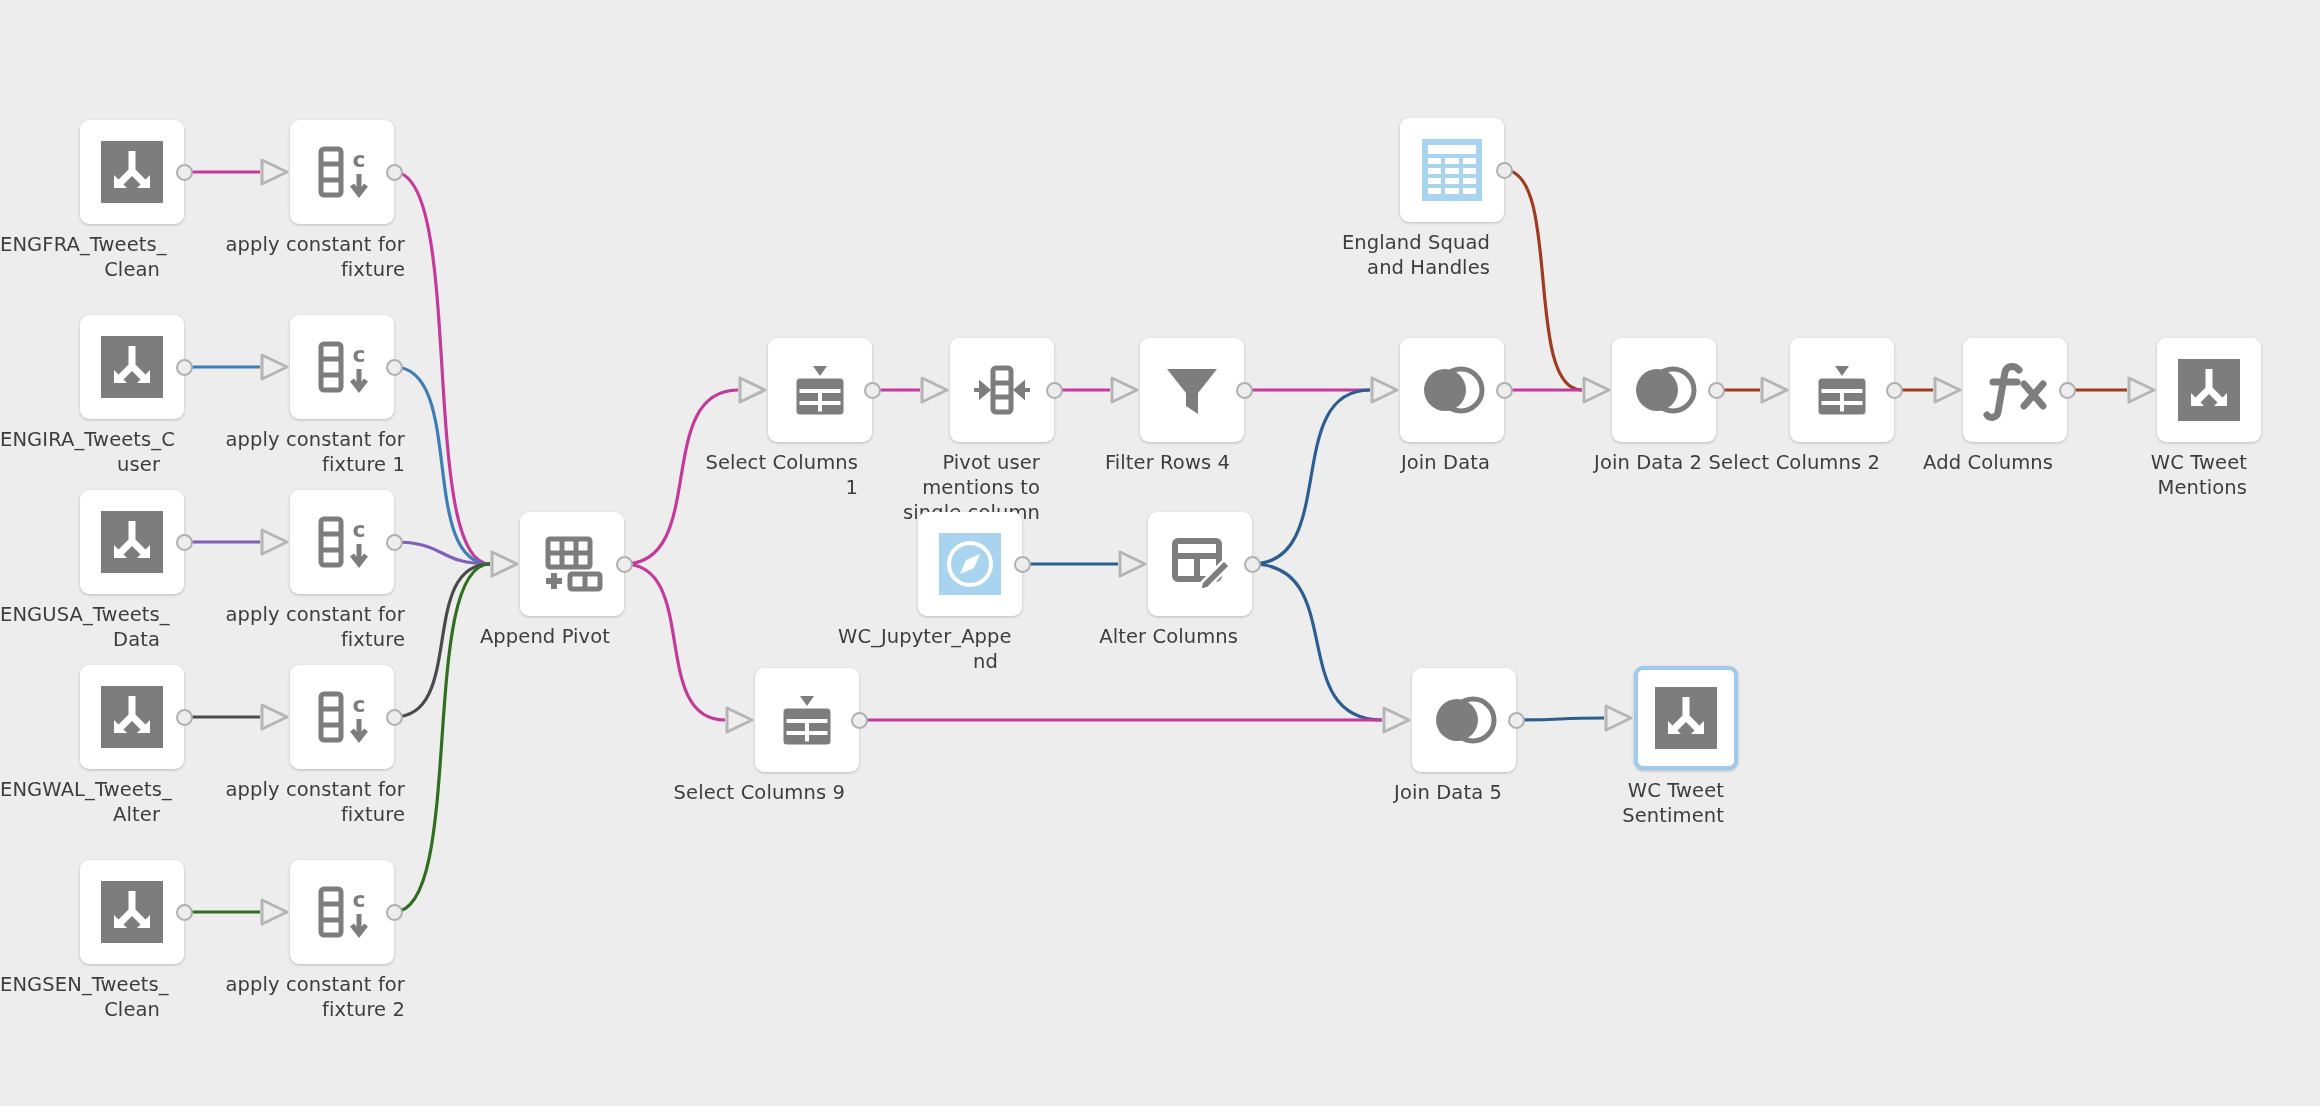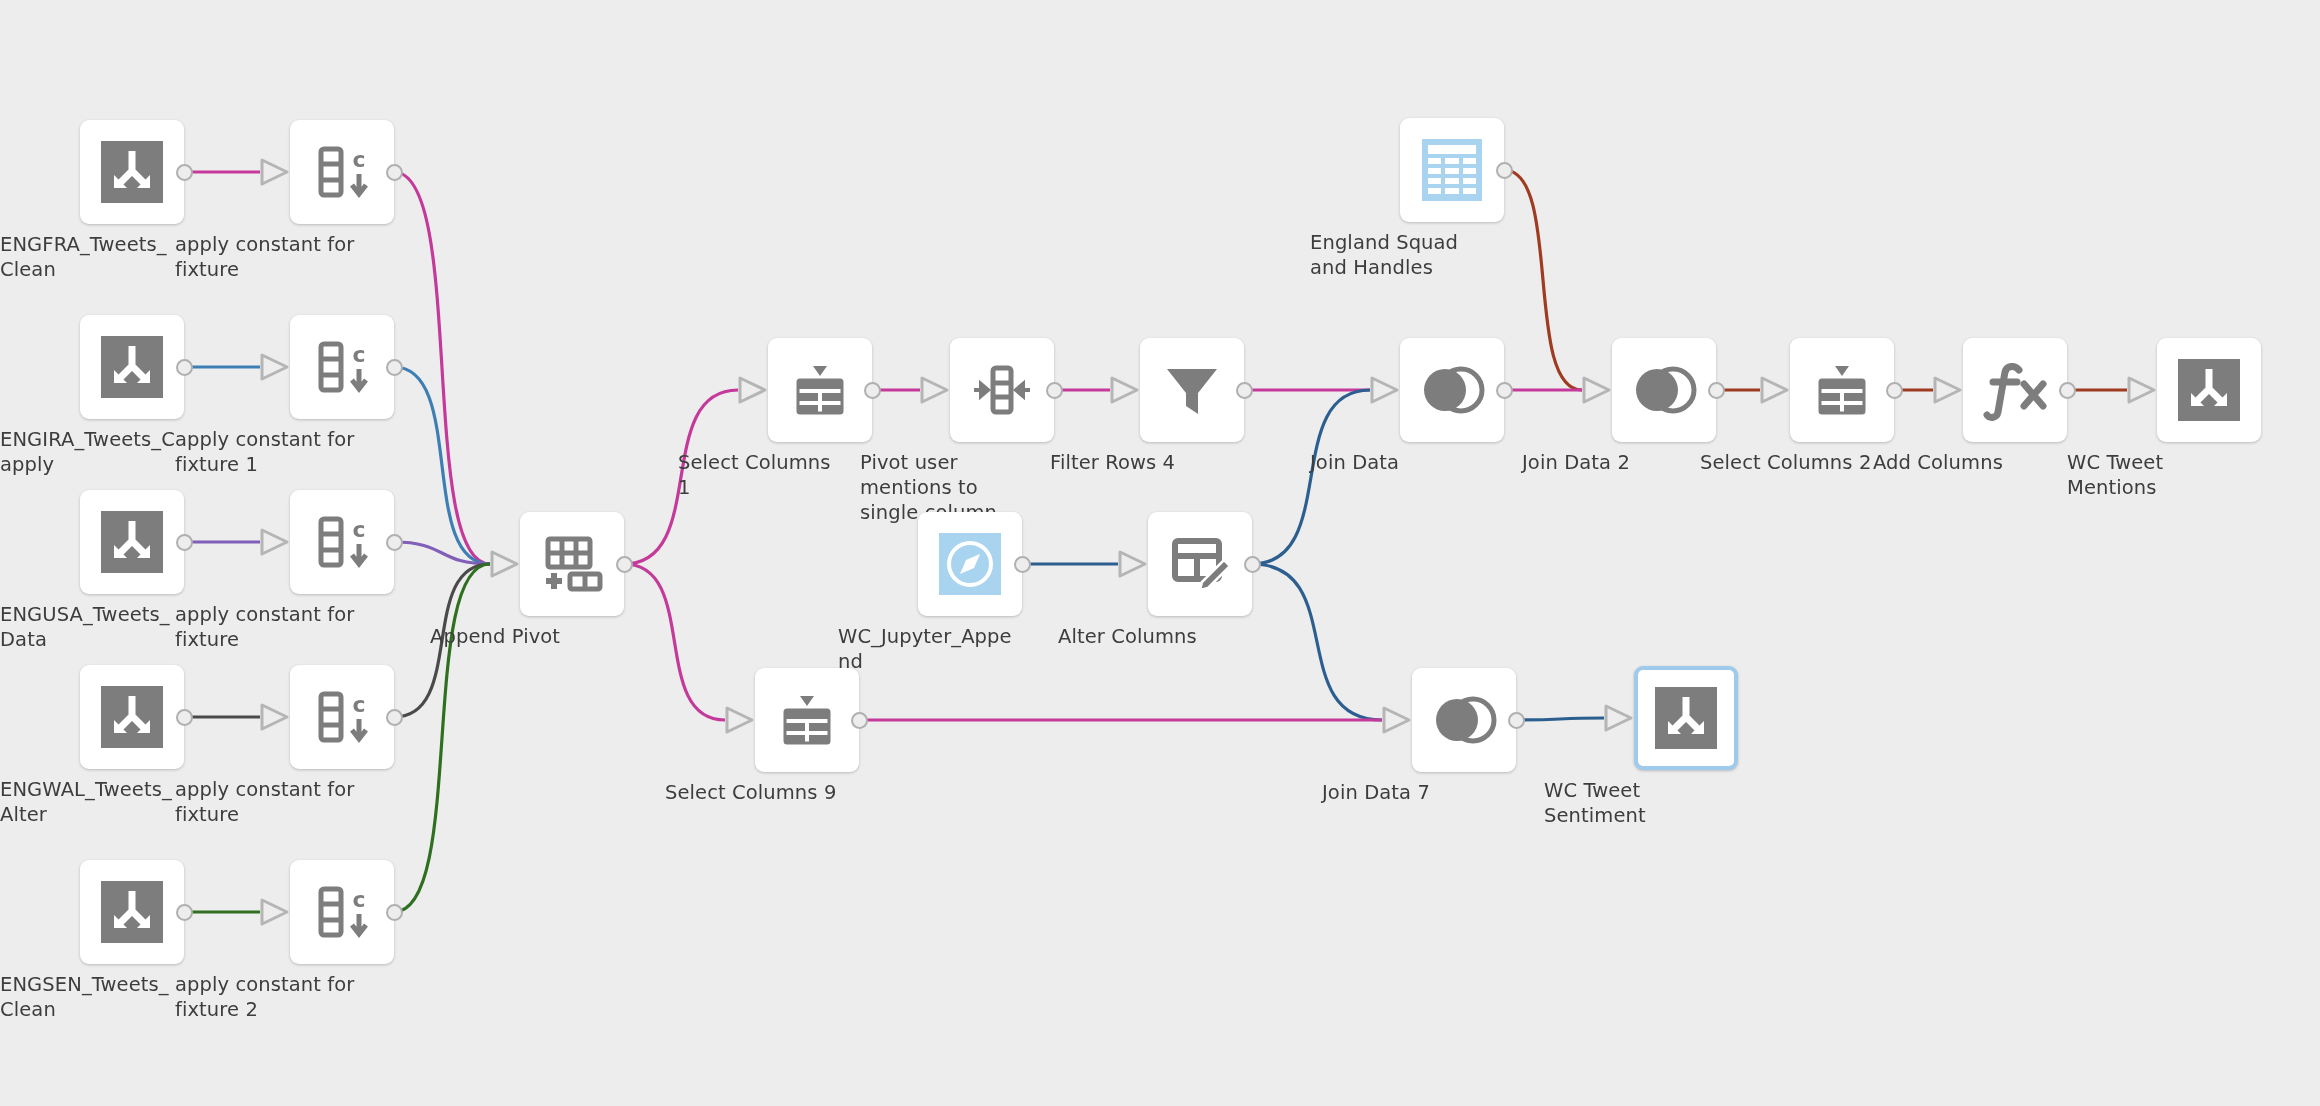--- a/index.html
+++ b/index.html
@@ -46,21 +46,21 @@
   }
   .node-wrap {
     position: absolute;
   }
   .node-label {
     position: absolute;
     top: 112px;
     left: 50%;
     transform: translateX(-50%);
     width: 180px;
-    text-align: left;
+    text-align: right;
     font-size: 19.5px;
     line-height: 25px;
     color: #3d3d3d;
     white-space: pre-line;
     letter-spacing: 0.1px;
   }
   .node-label.wide { width: 230px; }
   .node-label.narrow { width: 160px; }
   .port {
     position: absolute;
@@ -147,21 +147,21 @@
             <svg class="icon-svg" width="62" height="62" viewBox="0 0 62 62">
       <rect x="0" y="0" width="62" height="62" fill="#7d7d7d"></rect>
       <path d="M31 10 L31 30 M31 30 L18 43 M31 30 L44 43" stroke="#fff" stroke-width="7" fill="none" stroke-linecap="butt"></path>
       <path d="M13 34 L13 47 L26 47 Z" fill="#fff"></path>
       <path d="M49 34 L49 47 L36 47 Z" fill="#fff"></path>
     </svg>
           </span>
         </div>
         <div class="port out"></div>
         <div class="node-label narrow">ENGIRA_Tweets_C
-apply</div>
+user</div>
       </div>
       <div class="node-wrap" style="left: 290px; top: 315px;">
         <div class="node">
           <span>
             <svg class="icon-svg" width="64" height="64" viewBox="0 0 64 64">
       <rect x="11" y="9" width="20" height="46" rx="3" fill="none" stroke="#7d7d7d" stroke-width="5"></rect>
       <line x1="11" y1="24" x2="31" y2="24" stroke="#7d7d7d" stroke-width="5"></line>
       <line x1="11" y1="40" x2="31" y2="40" stroke="#7d7d7d" stroke-width="5"></line>
       <text x="49" y="27" font-family="DejaVu Sans, sans-serif" font-size="22" font-weight="bold" fill="#7d7d7d" text-anchor="middle">c</text>
       <path d="M49 34 L49 52 M42 45 L49 54 L56 45" stroke="#7d7d7d" stroke-width="5" fill="none"></path>
@@ -516,21 +516,21 @@
             <svg class="icon-svg" width="66" height="52" viewBox="0 0 66 52">
       <circle cx="42" cy="26" r="21" fill="none" stroke="#7d7d7d" stroke-width="5"></circle>
       <circle cx="26" cy="26" r="21" fill="#7d7d7d"></circle>
     </svg>
           </span>
         </div>
         <div style="position: absolute; left: -31px; top: 37px;"><svg width="32" height="30" viewBox="0 0 32 30">
             <path d="M3 3 L28 15 L3 27 Z" fill="#ededed" stroke="#b5b5b5" stroke-width="3" stroke-linejoin="round"></path>
           </svg></div>
         <div class="port out"></div>
-        <div class="node-label ">Join Data 7</div>
+        <div class="node-label ">Join Data 5</div>
       </div>
       <div class="node-wrap" style="left: 1634px; top: 666px;">
         <div class="node selected">
           <span>
             <svg class="icon-svg" width="62" height="62" viewBox="0 0 62 62">
       <rect x="0" y="0" width="62" height="62" fill="#7d7d7d"></rect>
       <path d="M31 10 L31 30 M31 30 L18 43 M31 30 L44 43" stroke="#fff" stroke-width="7" fill="none" stroke-linecap="butt"></path>
       <path d="M13 34 L13 47 L26 47 Z" fill="#fff"></path>
       <path d="M49 34 L49 47 L36 47 Z" fill="#fff"></path>
     </svg>

